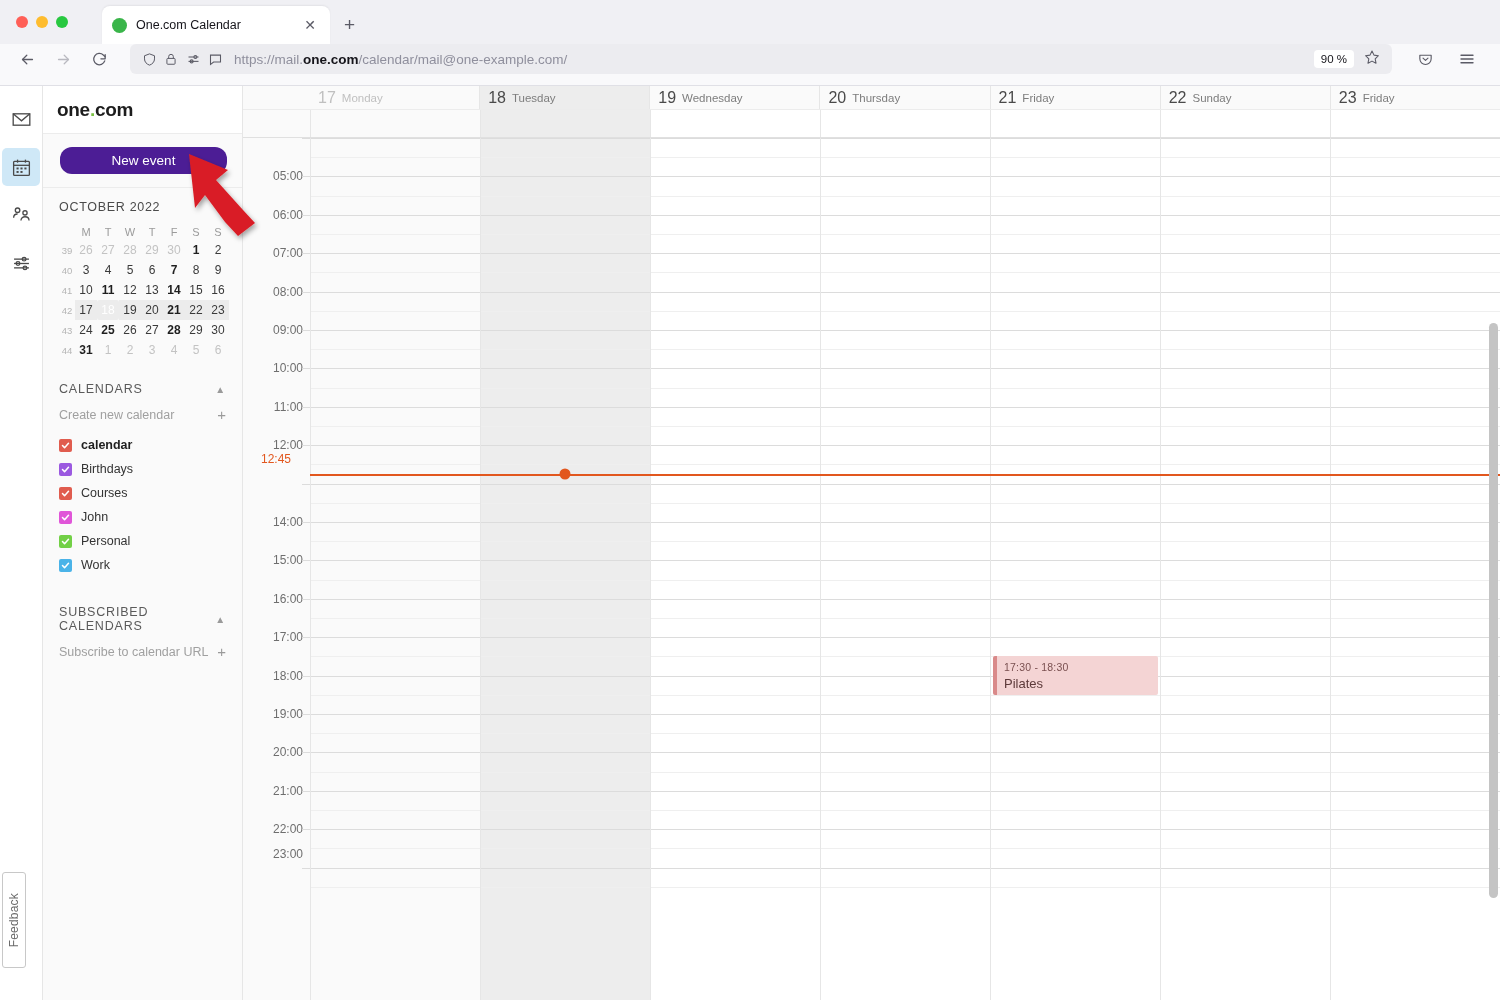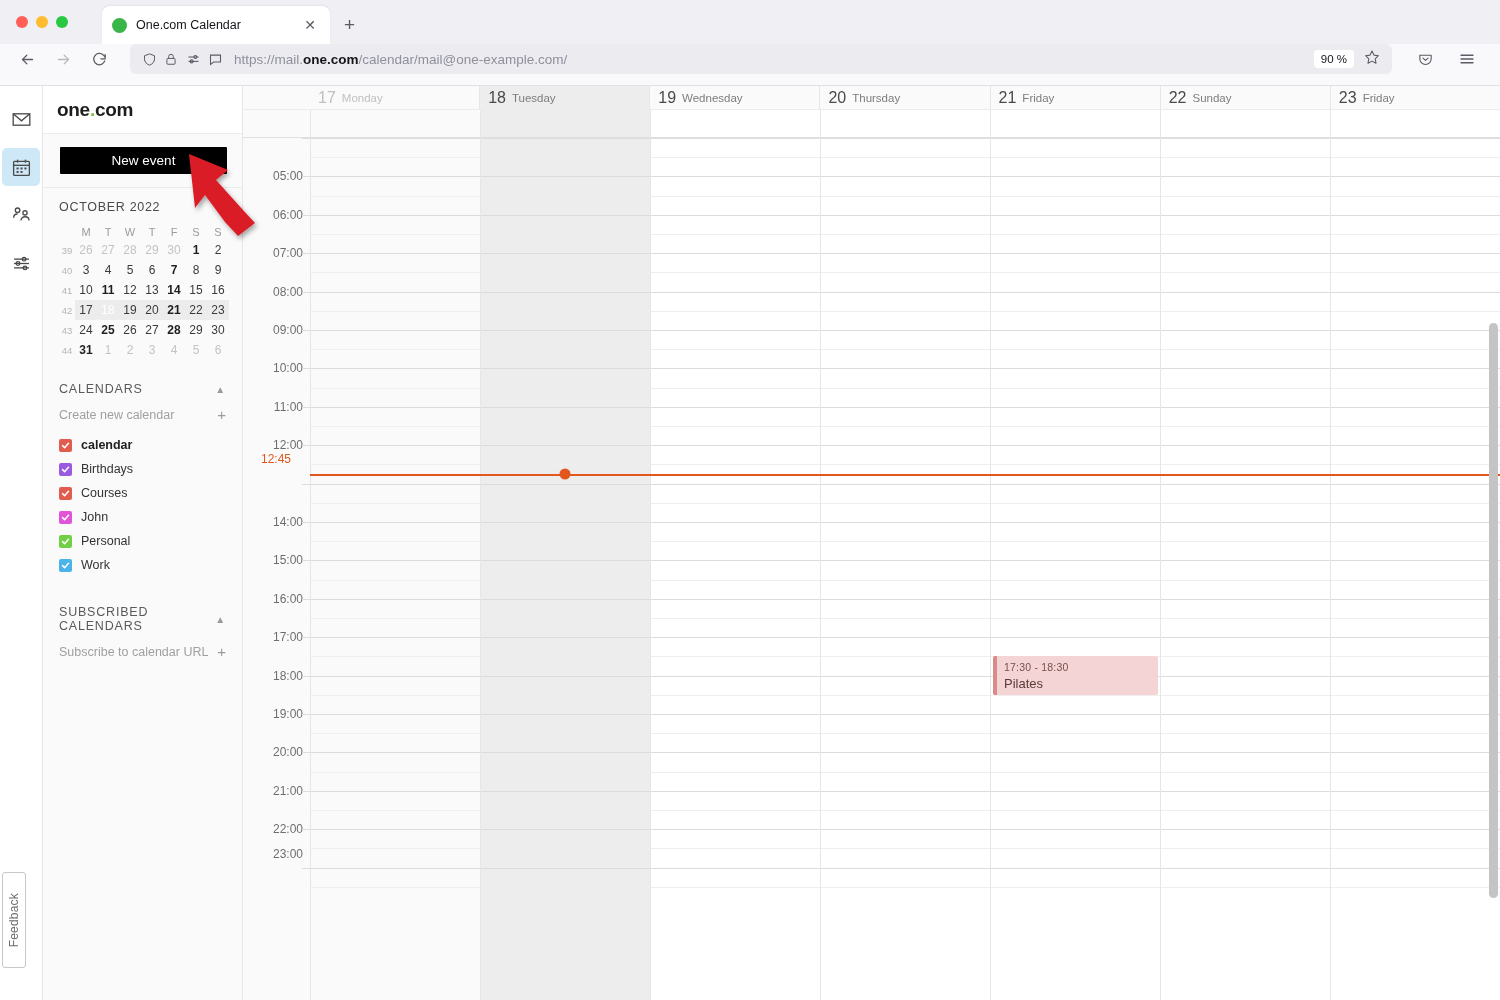--- a/index.html
+++ b/index.html
@@ -96,22 +96,22 @@
   }
   .brandbar {
     height: 48px; background: #fff; display: flex; align-items: center;
     padding-left: 14px; border-bottom: 1px solid #ececec;
   }
   .brand { font-size: 19px; font-weight: 700; color: #1d1d1d; letter-spacing: -0.3px; }
   .brand .d { color: #7ac143; }
 
   .newevent-wrap { padding: 13px 15px 13px 17px; background: #fafafa; border-bottom: 1px solid #ececec; }
   .newevent {
-    width: 100%; height: 27px; background: #000000; color: #fff;
-    border: none; border-radius: 1px; font-size: 13.5px;
+    width: 100%; height: 27px; background: #4c1d95; color: #fff;
+    border: none; border-radius: 12px; font-size: 13.5px;
     font-family: "Liberation Sans", sans-serif; cursor: pointer;
   }
 
   .minical { padding: 12px 12px 4px 16px; }
   .minical-title { font-size: 12.5px; color: #4a4a4a; letter-spacing: .7px; margin-bottom: 9px; position: relative; }
   .minical-collapse { position: absolute; right: 4px; top: 2px; color: #9a9a9a; font-size: 10px; }
   table.mc { border-collapse: collapse; width: 170px; }
   table.mc td, table.mc th {
     width: 22px; height: 20px; text-align: center; font-weight: 400;
     font-size: 12px; color: #3a3a3a;

